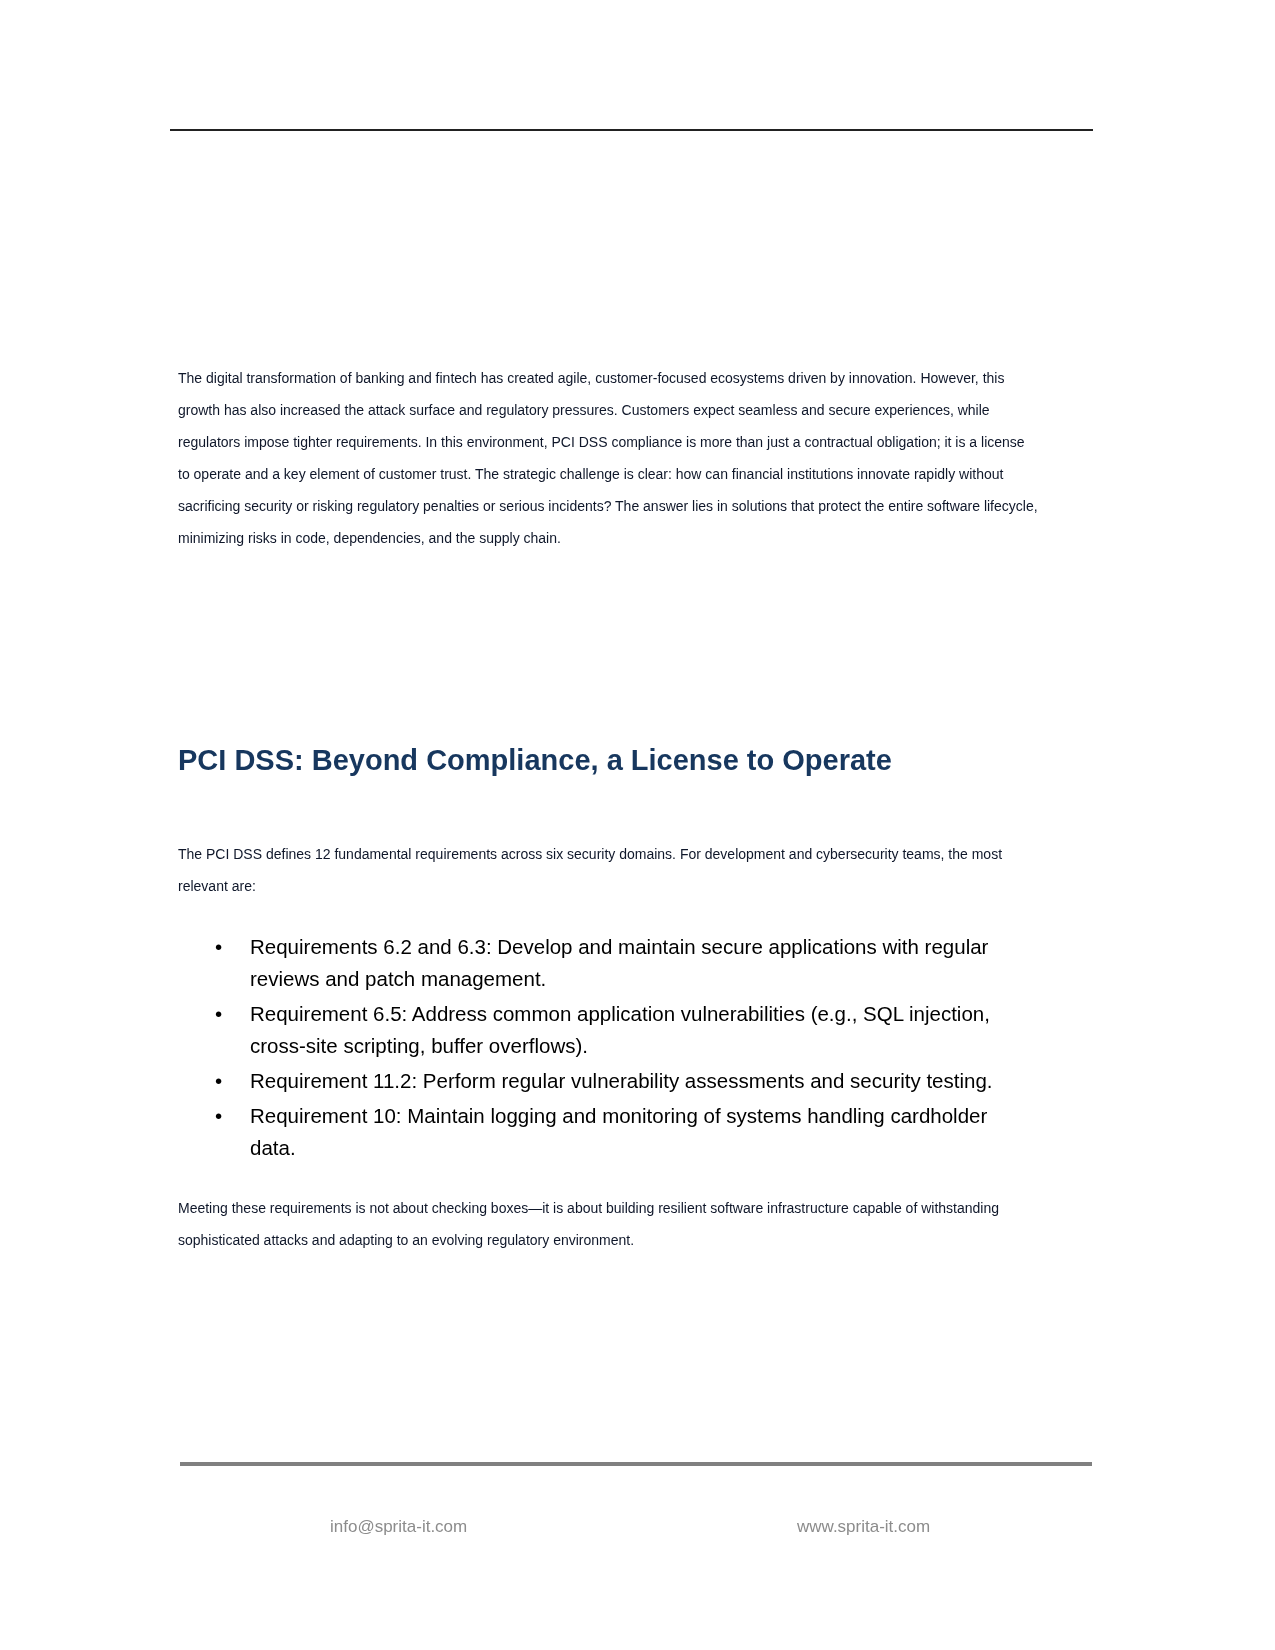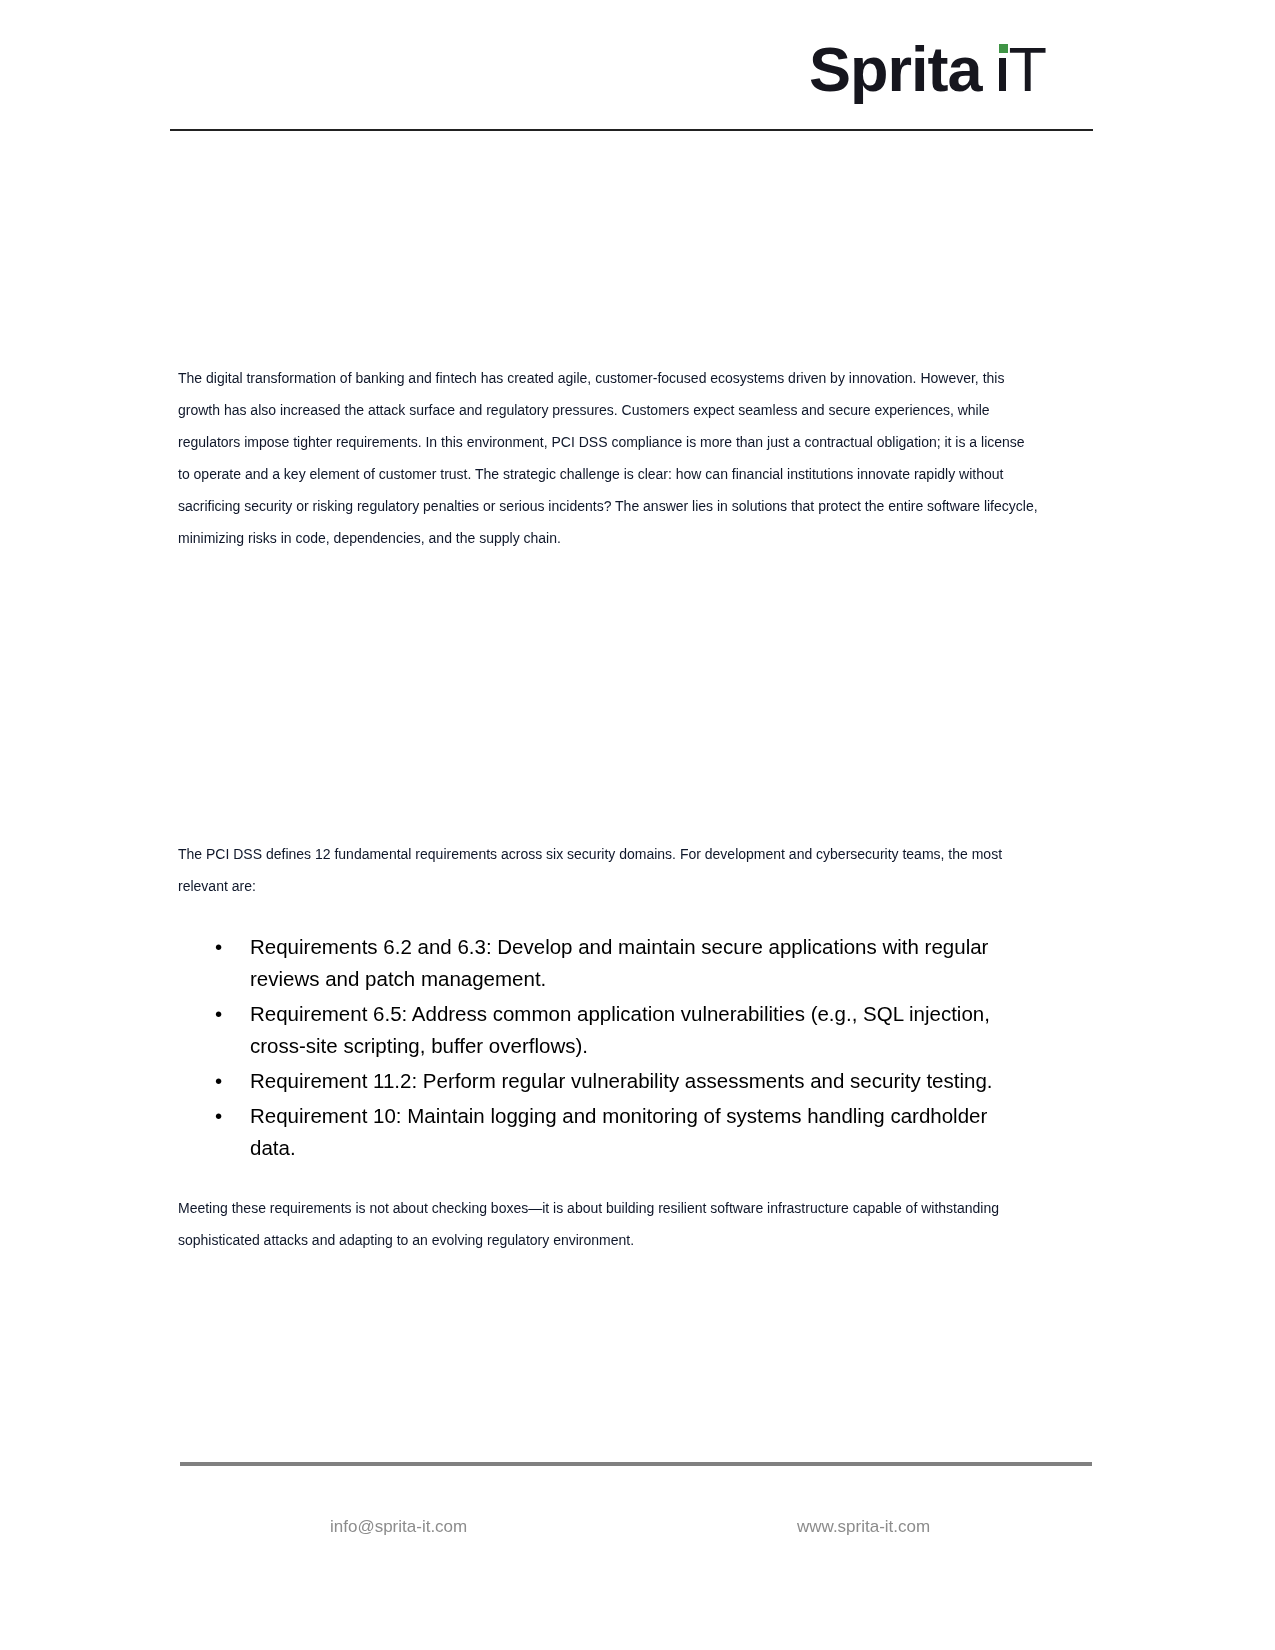--- a/index.html
+++ b/index.html
@@ -124,29 +124,27 @@
     white-space: nowrap;
   }
   .footer-email { left: 330px; }
   .footer-site  { left: 797px; }
 </style>
 </head>
 <body>
 
 <div class="page">
 
-  <div class="logo">
-    <span class="logo-bold">Sprita</span><span class="logo-i"><span class="logo-i-dot"></span><span class="logo-i-stem"></span></span><span class="logo-light">T</span>
-  </div>
 
   <div class="header-rule"></div>
 
 
   <p class="body-text" id="paragraph1">The digital transformation of banking and fintech has created agile, customer-focused ecosystems driven by innovation. However, this growth has also increased the attack surface and regulatory pressures. Customers expect seamless and secure experiences, while regulators impose tighter requirements. In this environment, PCI DSS compliance is more than just a contractual obligation; it is a license to operate and a key element of customer trust. The strategic challenge is clear: how can financial institutions innovate rapidly without sacrificing security or risking regulatory penalties or serious incidents? The answer lies in solutions that protect the entire software lifecycle, minimizing risks in code, dependencies, and the supply chain.</p>
 
+  <h1 class="h1" id="heading2">PCI DSS: Beyond Compliance, a License to Operate</h1>
 
   <p class="body-text" id="paragraph2">The PCI DSS defines 12 fundamental requirements across six security domains. For development and cybersecurity teams, the most relevant are:</p>
 
   <ul class="bullets">
     <li>Requirements 6.2 and 6.3: Develop and maintain secure applications with regular reviews and patch management.</li>
     <li>Requirement 6.5: Address common application vulnerabilities (e.g., SQL injection, cross-site scripting, buffer overflows).</li>
     <li>Requirement 11.2: Perform regular vulnerability assessments and security testing.</li>
     <li>Requirement 10: Maintain logging and monitoring of systems handling cardholder data.</li>
   </ul>
 

